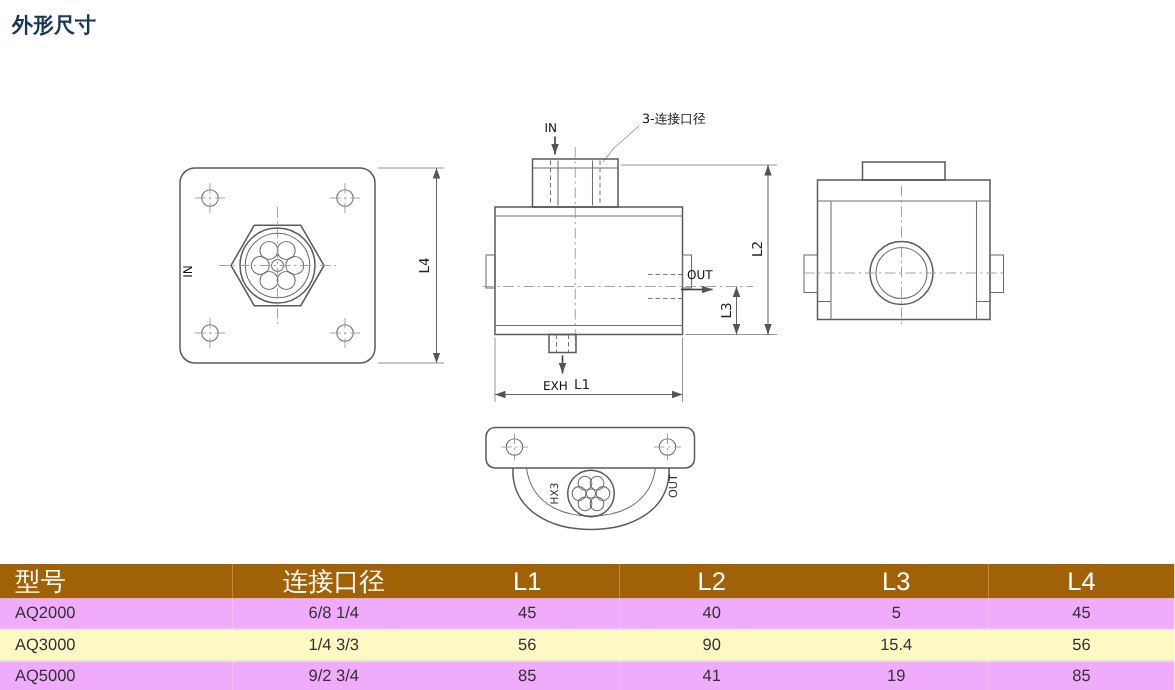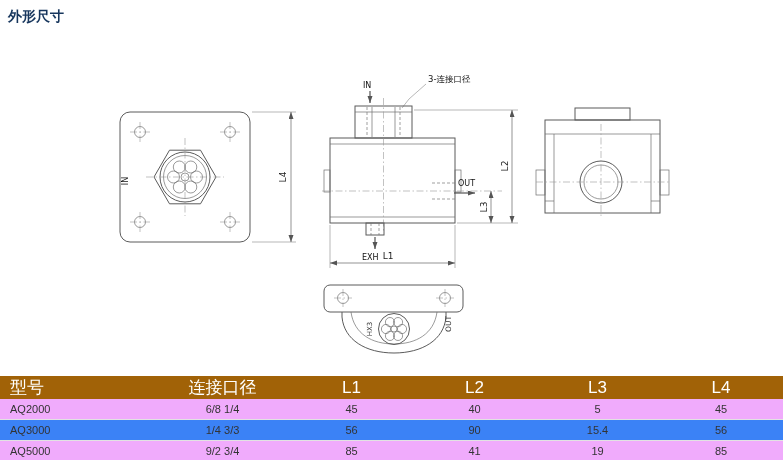--- a/index.html
+++ b/index.html
@@ -21,21 +21,21 @@
   .dim{fill:none;stroke:#666;stroke-width:0.7;}
   .ext{fill:none;stroke:#888;stroke-width:0.6;}
   .flow{fill:none;stroke:#444;stroke-width:1.1;}
   .dim-text{font-size:9px;fill:#222;}
   .sm{font-size:8px;fill:#111;}
   .note{font-size:8.5px;fill:#111;}
   .dimtable{position:absolute;left:0;top:376px;width:783px;border-collapse:collapse;table-layout:fixed;font-size:11px;color:#333;}
   .dimtable th{background:#a16207;color:#fff;font-weight:normal;height:16px;padding:0;text-align:center;font-size:17px;}
   .dimtable td{height:20px;padding:0;text-align:center;border-bottom:1px solid #e2e2e2;background:#f0abfc;}
   .dimtable th.c-model,.dimtable td.c-model{text-align:left;padding-left:10px;}
-  .dimtable tr.alt td{background:#3b82f6;}
+  .dimtable tr.alt td{background:#fef9c3;}
 </style>
 </head>
 <body>
 
 <div class="page">
 
   <h1 class="page-title">外形尺寸</h1>
 
   <svg width="0" height="0" style="position:absolute">
     <defs>

